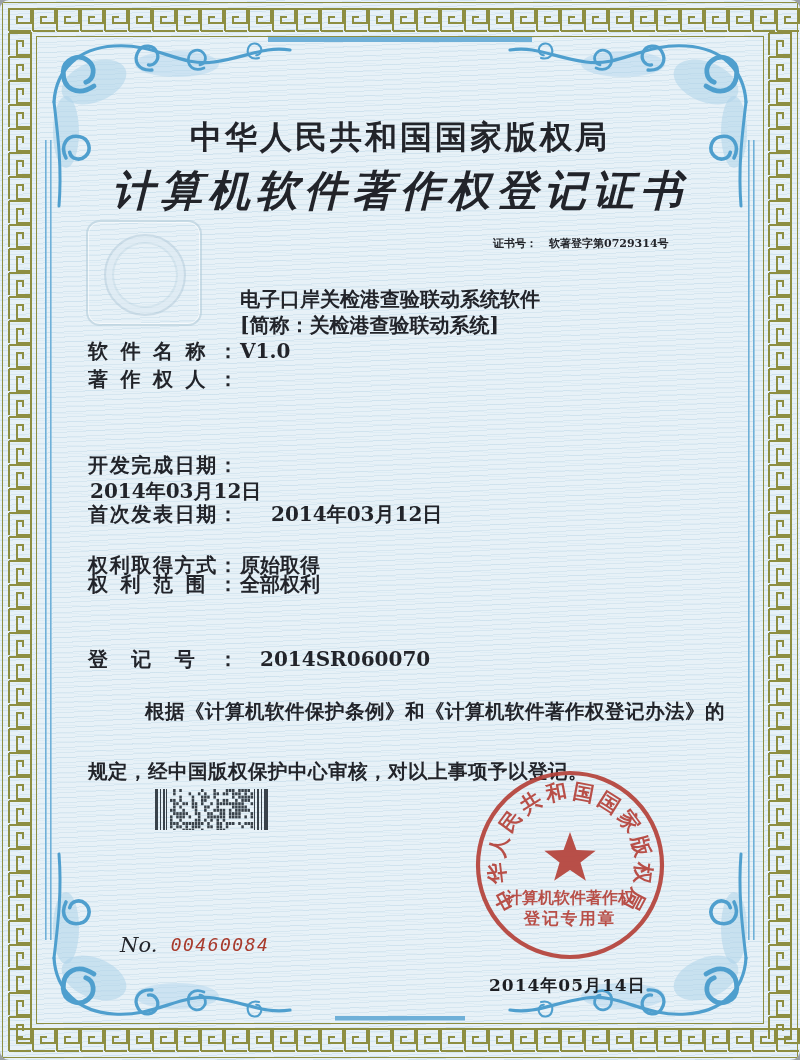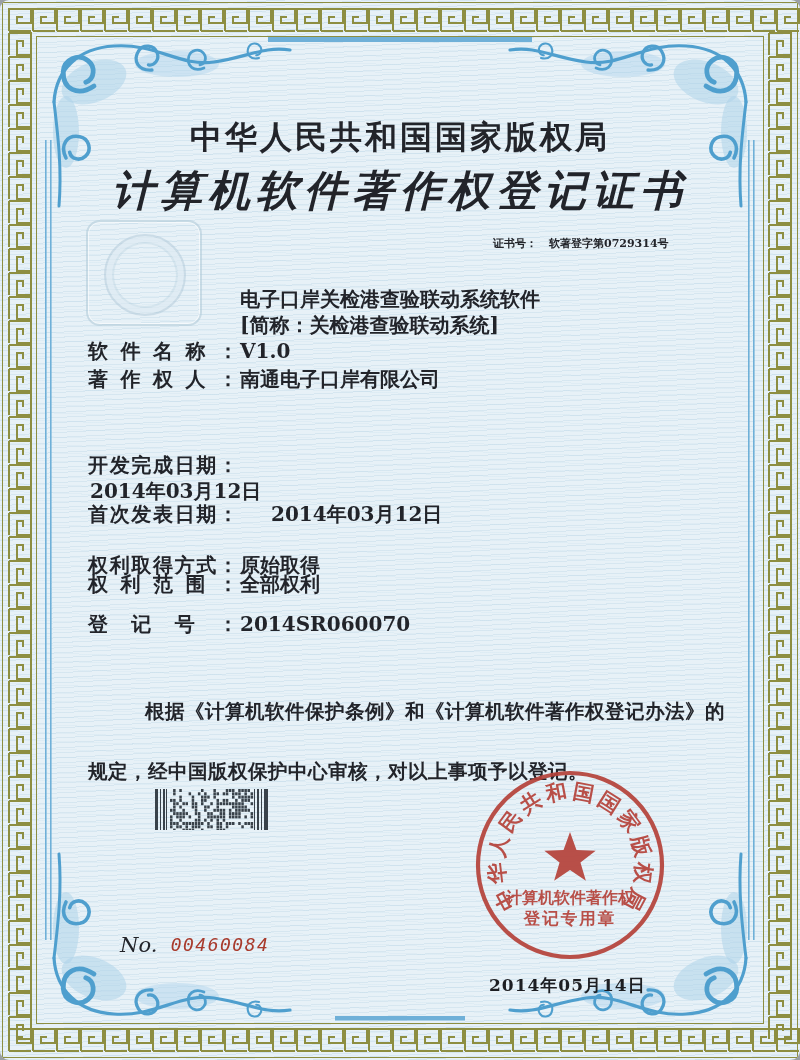--- a/index.html
+++ b/index.html
@@ -243,21 +243,20 @@
     <span class="lbl">软件名称：</span>
     <span class="val vlines">
       <div>电子口岸关检港查验联动系统软件</div>
       <div>[简称：关检港查验联动系统]</div>
       <div>V1.0</div>
     </span>
   </div>
 
   <div class="row" style="top:366px;font-family:Liberation Serif, serif;">
     <span class="lbl">著作权人：</span>
-    <span class="val">南通电子口岸有限公司</span>
   </div>
 
   <div class="row" style="top:452px;flex-direction:column;">
     <span class="lbl">开发完成日期：</span>
     <span class="val">2014年03月12日</span>
   </div>
 
   <div class="row" style="top:501px;gap:31px;">
     <span class="lbl">首次发表日期：</span>
     <span class="val">2014年03月12日</span>
@@ -266,21 +265,21 @@
   <div class="row" style="top:552px;">
     <span class="lbl">权利取得方式：</span>
     <span class="val">原始取得</span>
   </div>
 
   <div class="row" style="top:571px;">
     <span class="lbl">权利范围：</span>
     <span class="val">全部权利</span>
   </div>
 
-  <div class="row" style="top:611px;">
+  <div class="row" style="top:646px;gap:20px;">
     <span class="lbl">登记号：</span>
     <span class="val">2014SR060070</span>
   </div>
 
   <div class="statement-line" style="left:145px;top:698px;">根据《计算机软件保护条例》和《计算机软件著作权登记办法》的</div>
   <div class="statement-line" style="left:88px;top:758px;">规定，经中国版权保护中心审核，对以上事项予以登记。</div>
 
   <svg class="barcode" id="barcode-svg" viewBox="0 0 113 41" aria-hidden="true">
       <rect x="0" y="0" width="3" height="41" fill="#39424a"></rect>
       <rect x="5" y="0" width="1" height="41" fill="#39424a"></rect>

